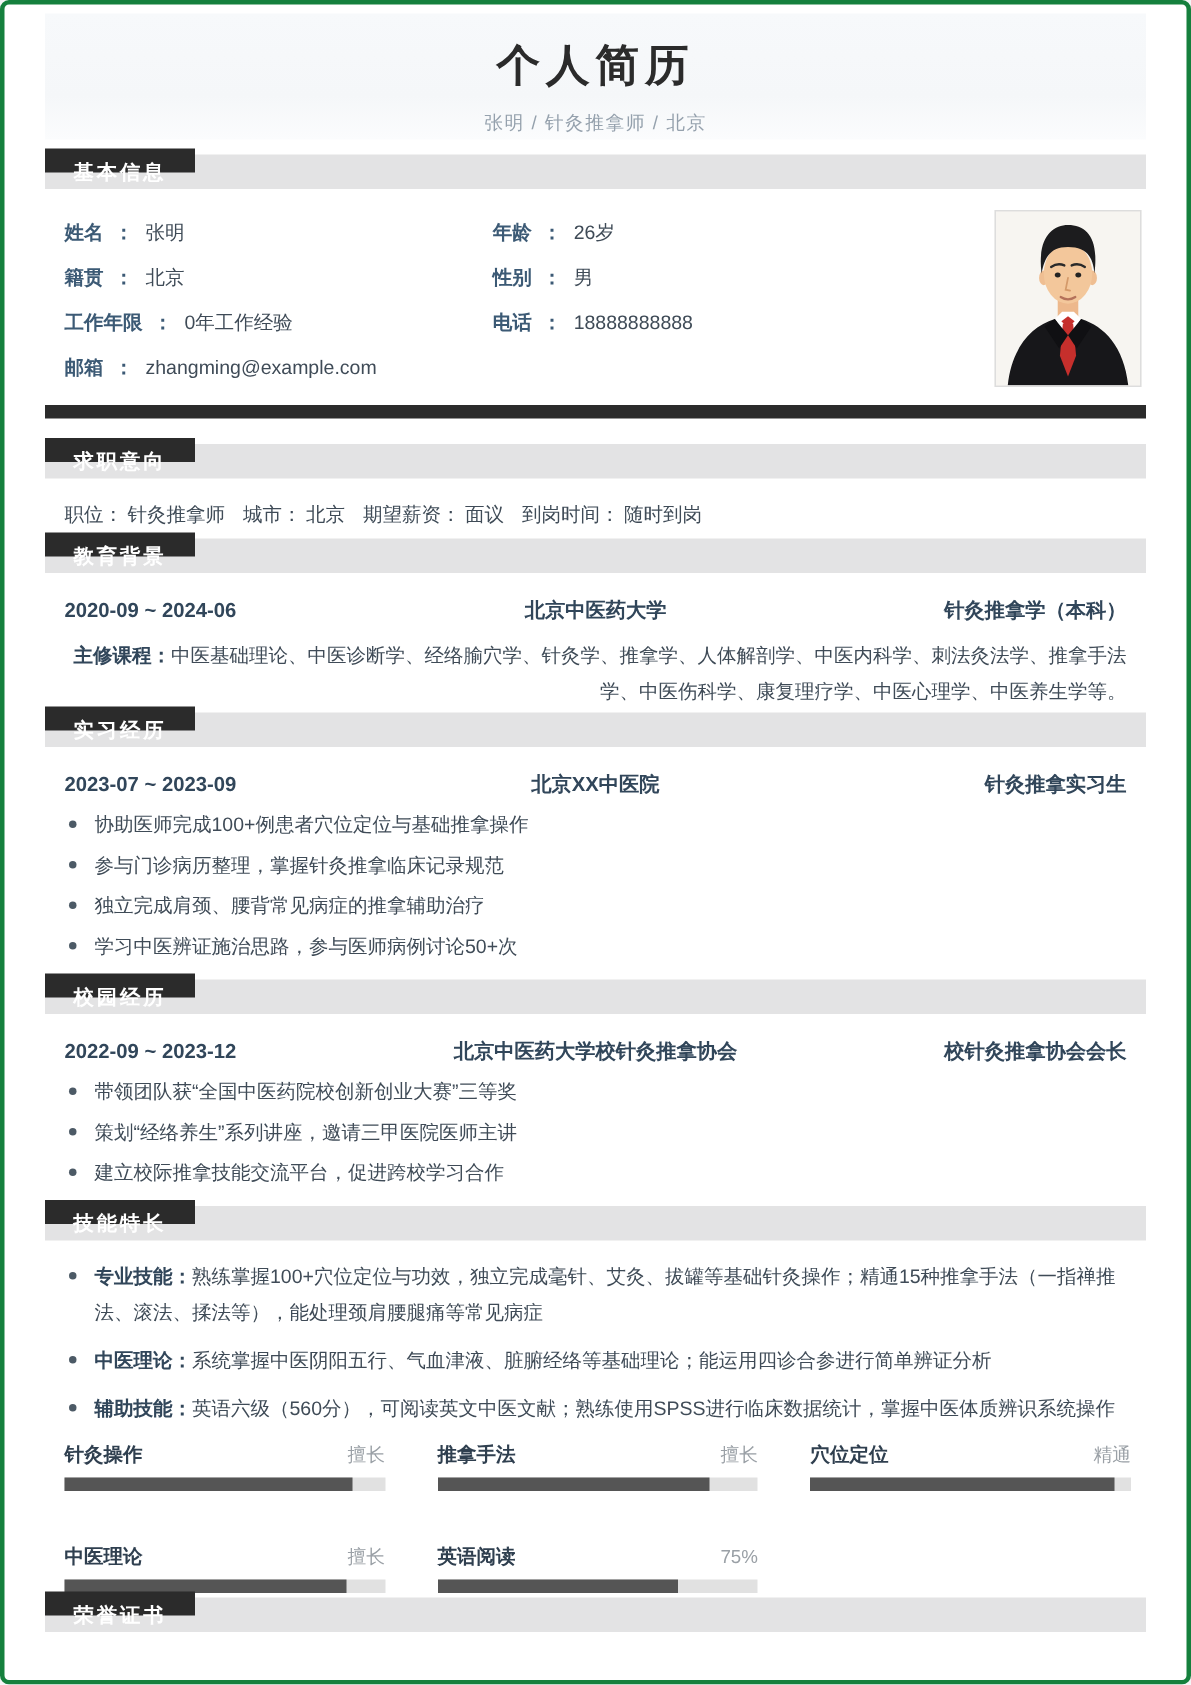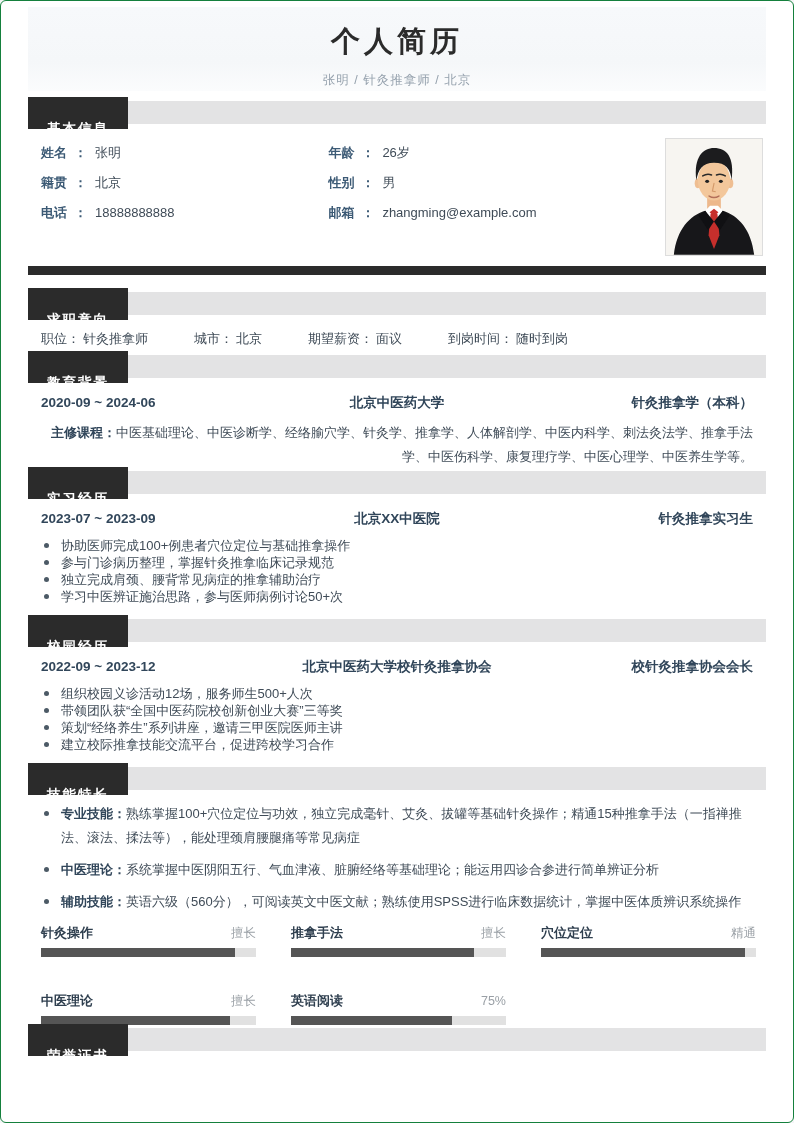--- a/index.html
+++ b/index.html
@@ -1,36 +1,36 @@
 <!DOCTYPE html>
 <html><head>
 <meta charset="utf-8">
 <style>
   * { box-sizing: border-box; }
   html,body { margin:0; padding:0; background:#f4f5f6; }
   body { font-family:"Liberation Sans","DejaVu Sans",sans-serif; }
   .page {
     width:794px; height:1123px; margin:0 auto; background:#ffffff;
-    border:1px solid #15803d; border-radius:6px; overflow:hidden; position:relative;
+    border:3px solid #15803d; border-radius:6px; overflow:hidden; position:relative;
     color:#3f4b57;
   }
   
   .header-band {
     margin:6px 27px 0; height:84px; text-align:center; padding-top:15px;
     background:linear-gradient(180deg,#f7f9fb 0%,#f5f7f9 65%,#fbfcfd 100%);
   }
   .title { margin:0; font-size:29px; font-weight:bold; color:#2b2b2b; letter-spacing:4px; }
   .subtitle { margin-top:10px; font-size:12.5px; color:#95a1ad; letter-spacing:1px; }
 
   
   .sec { position:relative; margin:0 27px; height:23px; background:#e3e3e4; }
   .sec .tag {
     position:absolute; left:0; top:-4px; height:16px; line-height:31px;
     background:#2b2b2b; color:#fff; font-size:13.5px; font-weight:bold;
-    padding:16px 19px; letter-spacing:2px; white-space:nowrap;
+    padding:0 19px; letter-spacing:2px; white-space:nowrap;
   }
   .sec-basic  { margin-top:10px; }
   .sec-intent { margin-top:17px; }
   .sec-edu    { margin-top:7px;  }
   .sec-intern { margin-top:2px;  }
   .sec-campus { margin-top:14px; }
   .sec-skills { margin-top:14px; }
   .sec-honors { margin-top:3px; z-index:2; }
 
   
@@ -39,36 +39,36 @@
   .info-item { font-size:13px; white-space:nowrap; }
   .ilbl { color:#3c5a75; font-weight:bold; }
   .icolon { color:#3c5a75; font-weight:bold; margin:0 8px 0 7px; }
   .ival { color:#3f4b57; }
   .photo { width:98px; height:118px; border:1px solid #ddd; background:#f7f5f1; flex:0 0 auto; margin-top:0; }
   .photo svg { display:block; width:100%; height:100%; }
 
   .thick-divider { margin:10px 27px 0; height:9px; background:#2b2b2b; }
 
   
-  .intent-row { margin:15px 40px 0; font-size:13px; display:flex; gap:46px; white-space:nowrap; }
+  .intent-row { margin:15px 40px 0; font-size:13px; display:flex; gap:12px; white-space:nowrap; }
   .intent-item .v { margin-left:3px; }
 
   
   .exp-head { margin:16px 40px 0 40px; display:flex; align-items:baseline; font-size:13.5px; font-weight:bold; color:#31465a; }
   .exp-head .period { width:210px; }
   .exp-head .org { flex:1; text-align:center; }
   .exp-head .role { width:210px; text-align:right; white-space:nowrap; }
 
   .kv { margin:12px 40px 0; font-size:13px; line-height:24px; }
   .kv.courses { margin-top:9px;text-align:right; }
   .klbl { color:#31465a; font-weight:bold; }
 
   
   ul.bullets { margin:9px 40px 0 40px; padding:0; list-style:none; font-size:13px; }
-  ul.bullets li { position:relative; padding-left:20px; line-height:17px; }
+  ul.bullets li { position:relative; padding-left:20px; line-height:17px; margin-top:10px; }
   ul.bullets li:first-child { margin-top:0; }
   ul.bullets li::before {
     content:""; position:absolute; left:3px; top:6px; width:5px; height:5px;
     border-radius:50%; background:#4c5a66;
   }
   ul.skill-bullets { margin-top:12px; }
   ul.skill-bullets li { line-height:24px; margin-top:8px; }
   ul.skill-bullets li::before { top:9px; }
 
   
@@ -102,20 +102,23 @@
         <span class="ilbl">姓名</span><span class="icolon">：</span><span class="ival">张明</span>
       </div>
       <div class="info-item">
         <span class="ilbl">年龄</span><span class="icolon">：</span><span class="ival">26岁</span>
       </div>
       <div class="info-item">
         <span class="ilbl">籍贯</span><span class="icolon">：</span><span class="ival">北京</span>
       </div>
       <div class="info-item">
         <span class="ilbl">性别</span><span class="icolon">：</span><span class="ival">男</span>
+      </div>
+      <div class="info-item">
+        <span class="ilbl">工作年限</span><span class="icolon">：</span><span class="ival">0年工作经验</span>
       </div>
       <div class="info-item">
         <span class="ilbl">电话</span><span class="icolon">：</span><span class="ival">18888888888</span>
       </div>
       <div class="info-item">
         <span class="ilbl">邮箱</span><span class="icolon">：</span><span class="ival">zhangming@example.com</span>
       </div>
     </div>
 
     <div class="photo">
@@ -183,21 +186,20 @@
 
   <div class="sec sec-campus">
     <div class="tag">校园经历</div>
   </div>
   <div class="exp-head">
     <span class="period">2022-09 ~ 2023-12</span>
     <span class="org">北京中医药大学校针灸推拿协会</span>
     <span class="role">校针灸推拿协会会长</span>
   </div>
   <ul class="bullets">
-    <li>组织校园义诊活动12场，服务师生500+人次</li>
     <li>带领团队获“全国中医药院校创新创业大赛”三等奖</li>
     <li>策划“经络养生”系列讲座，邀请三甲医院医师主讲</li>
     <li>建立校际推拿技能交流平台，促进跨校学习合作</li>
   </ul>
 
   <div class="sec sec-skills">
     <div class="tag">技能特长</div>
   </div>
   <ul class="bullets skill-bullets">
     <li><span class="klbl">专业技能：</span><span>熟练掌握100+穴位定位与功效，独立完成毫针、艾灸、拔罐等基础针灸操作；精通15种推拿手法（一指禅推法、滚法、揉法等），能处理颈肩腰腿痛等常见病症</span></li>

